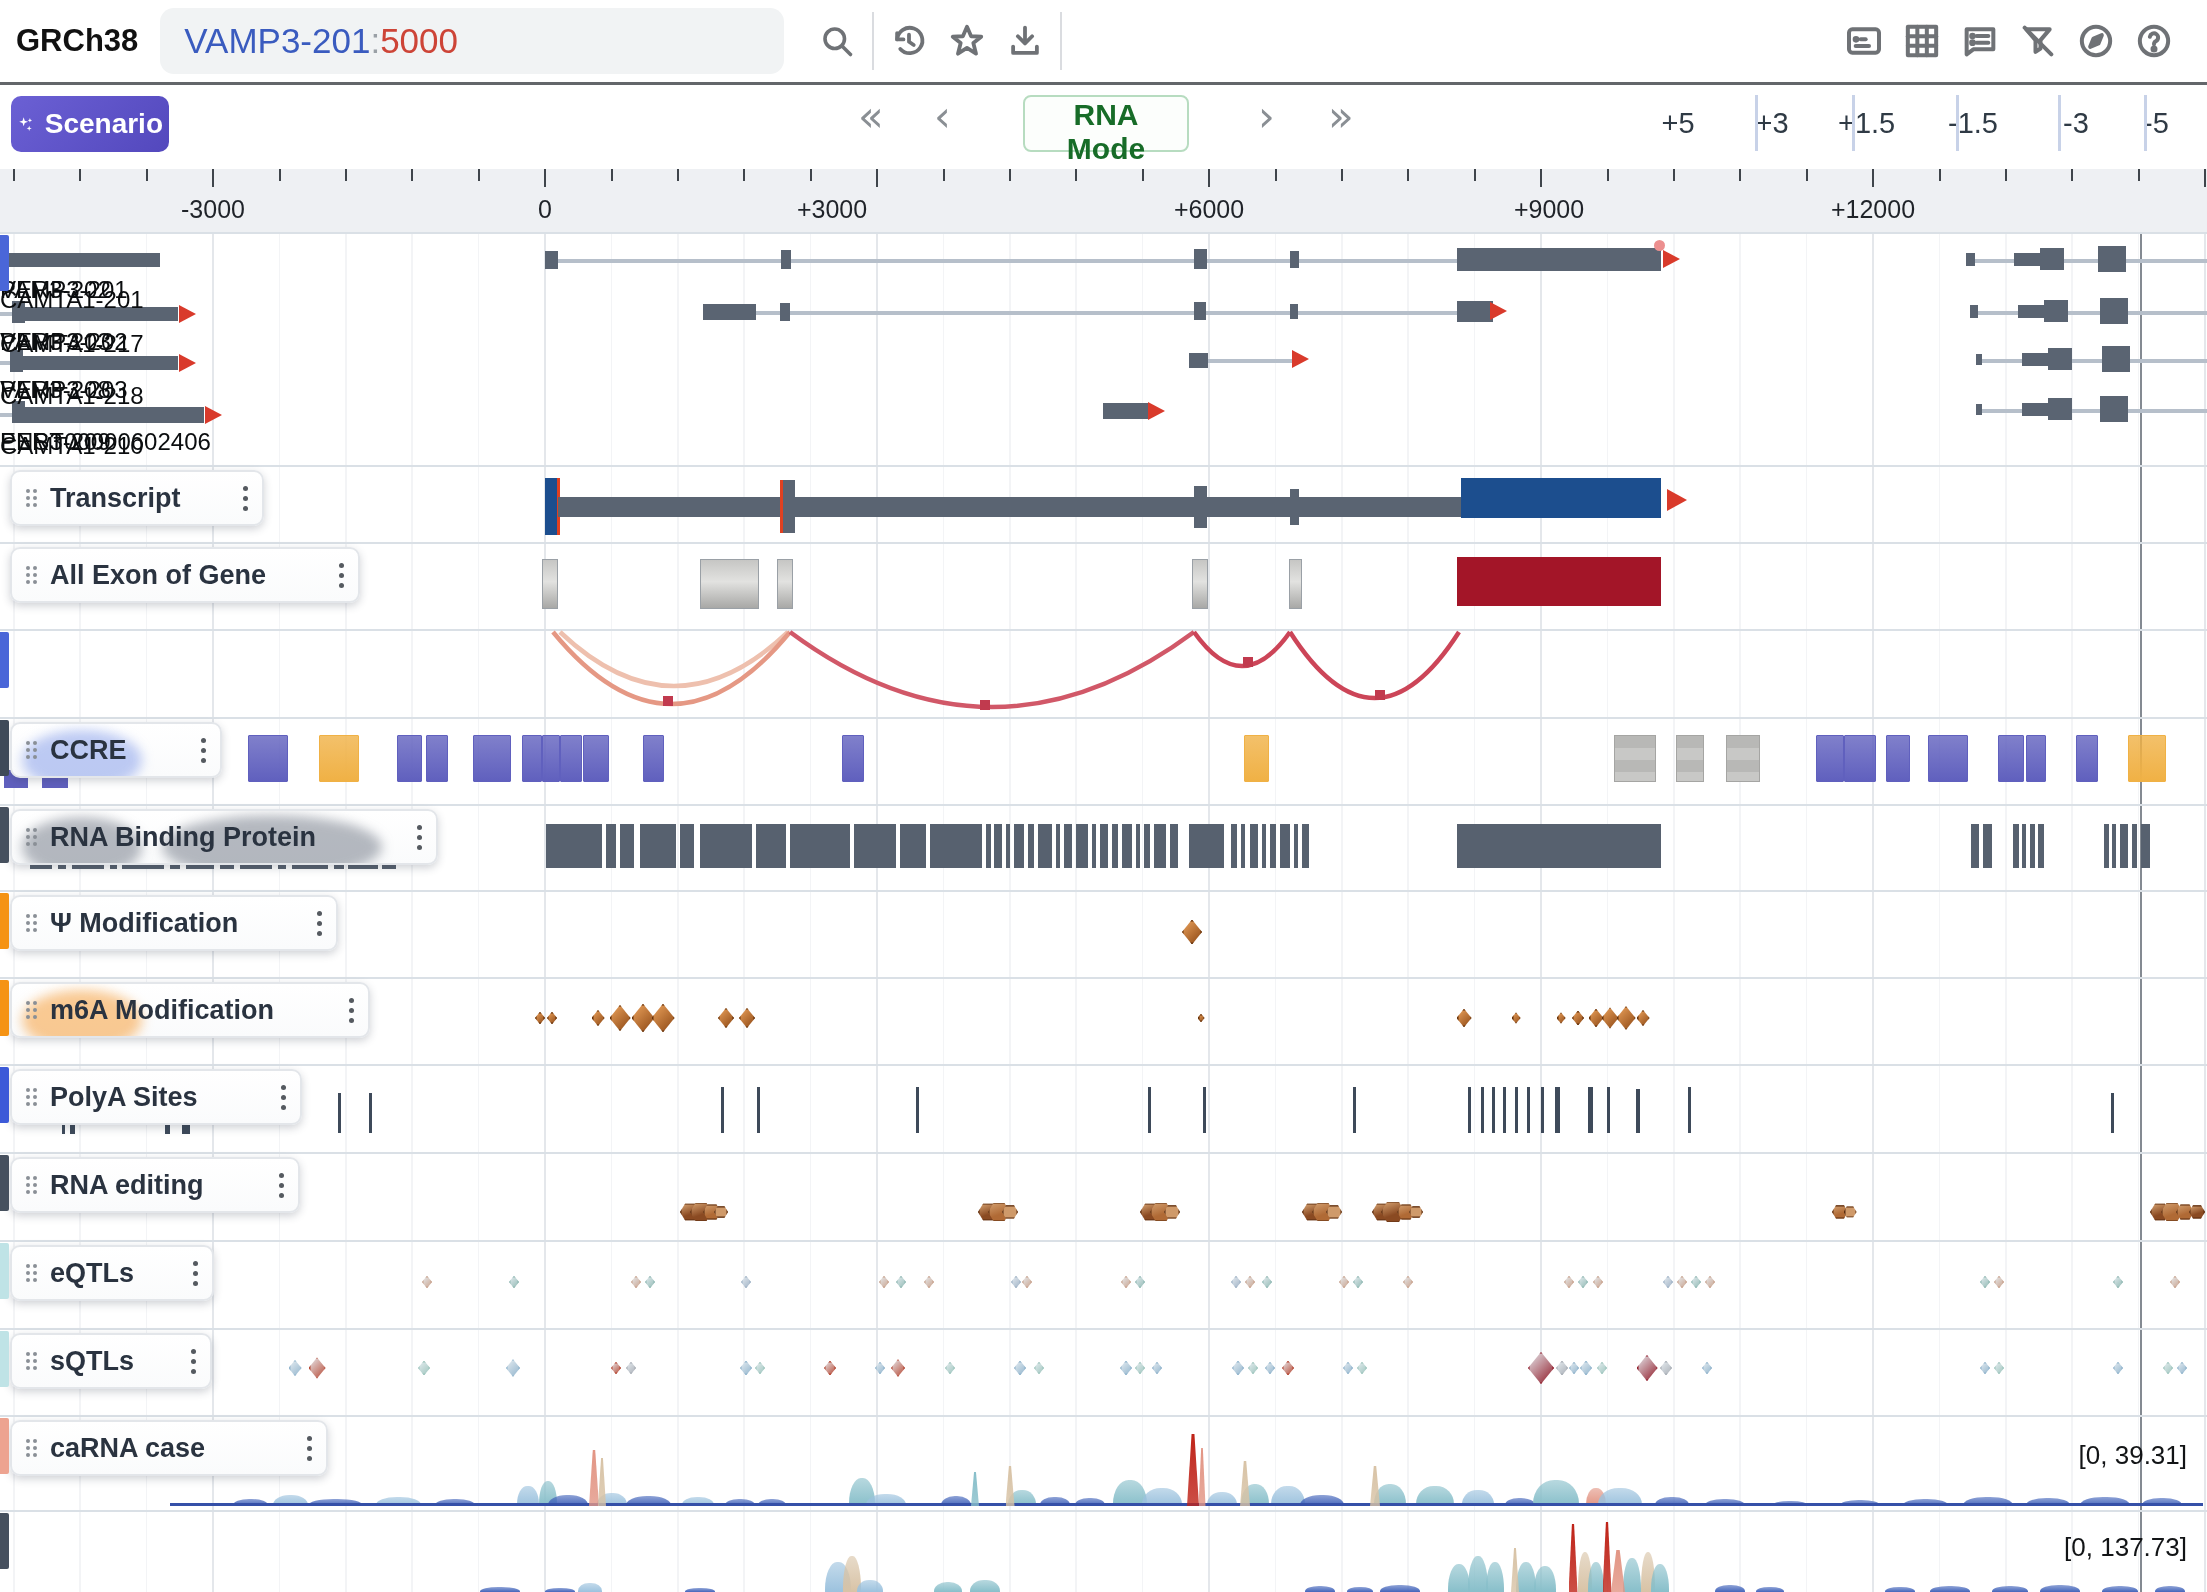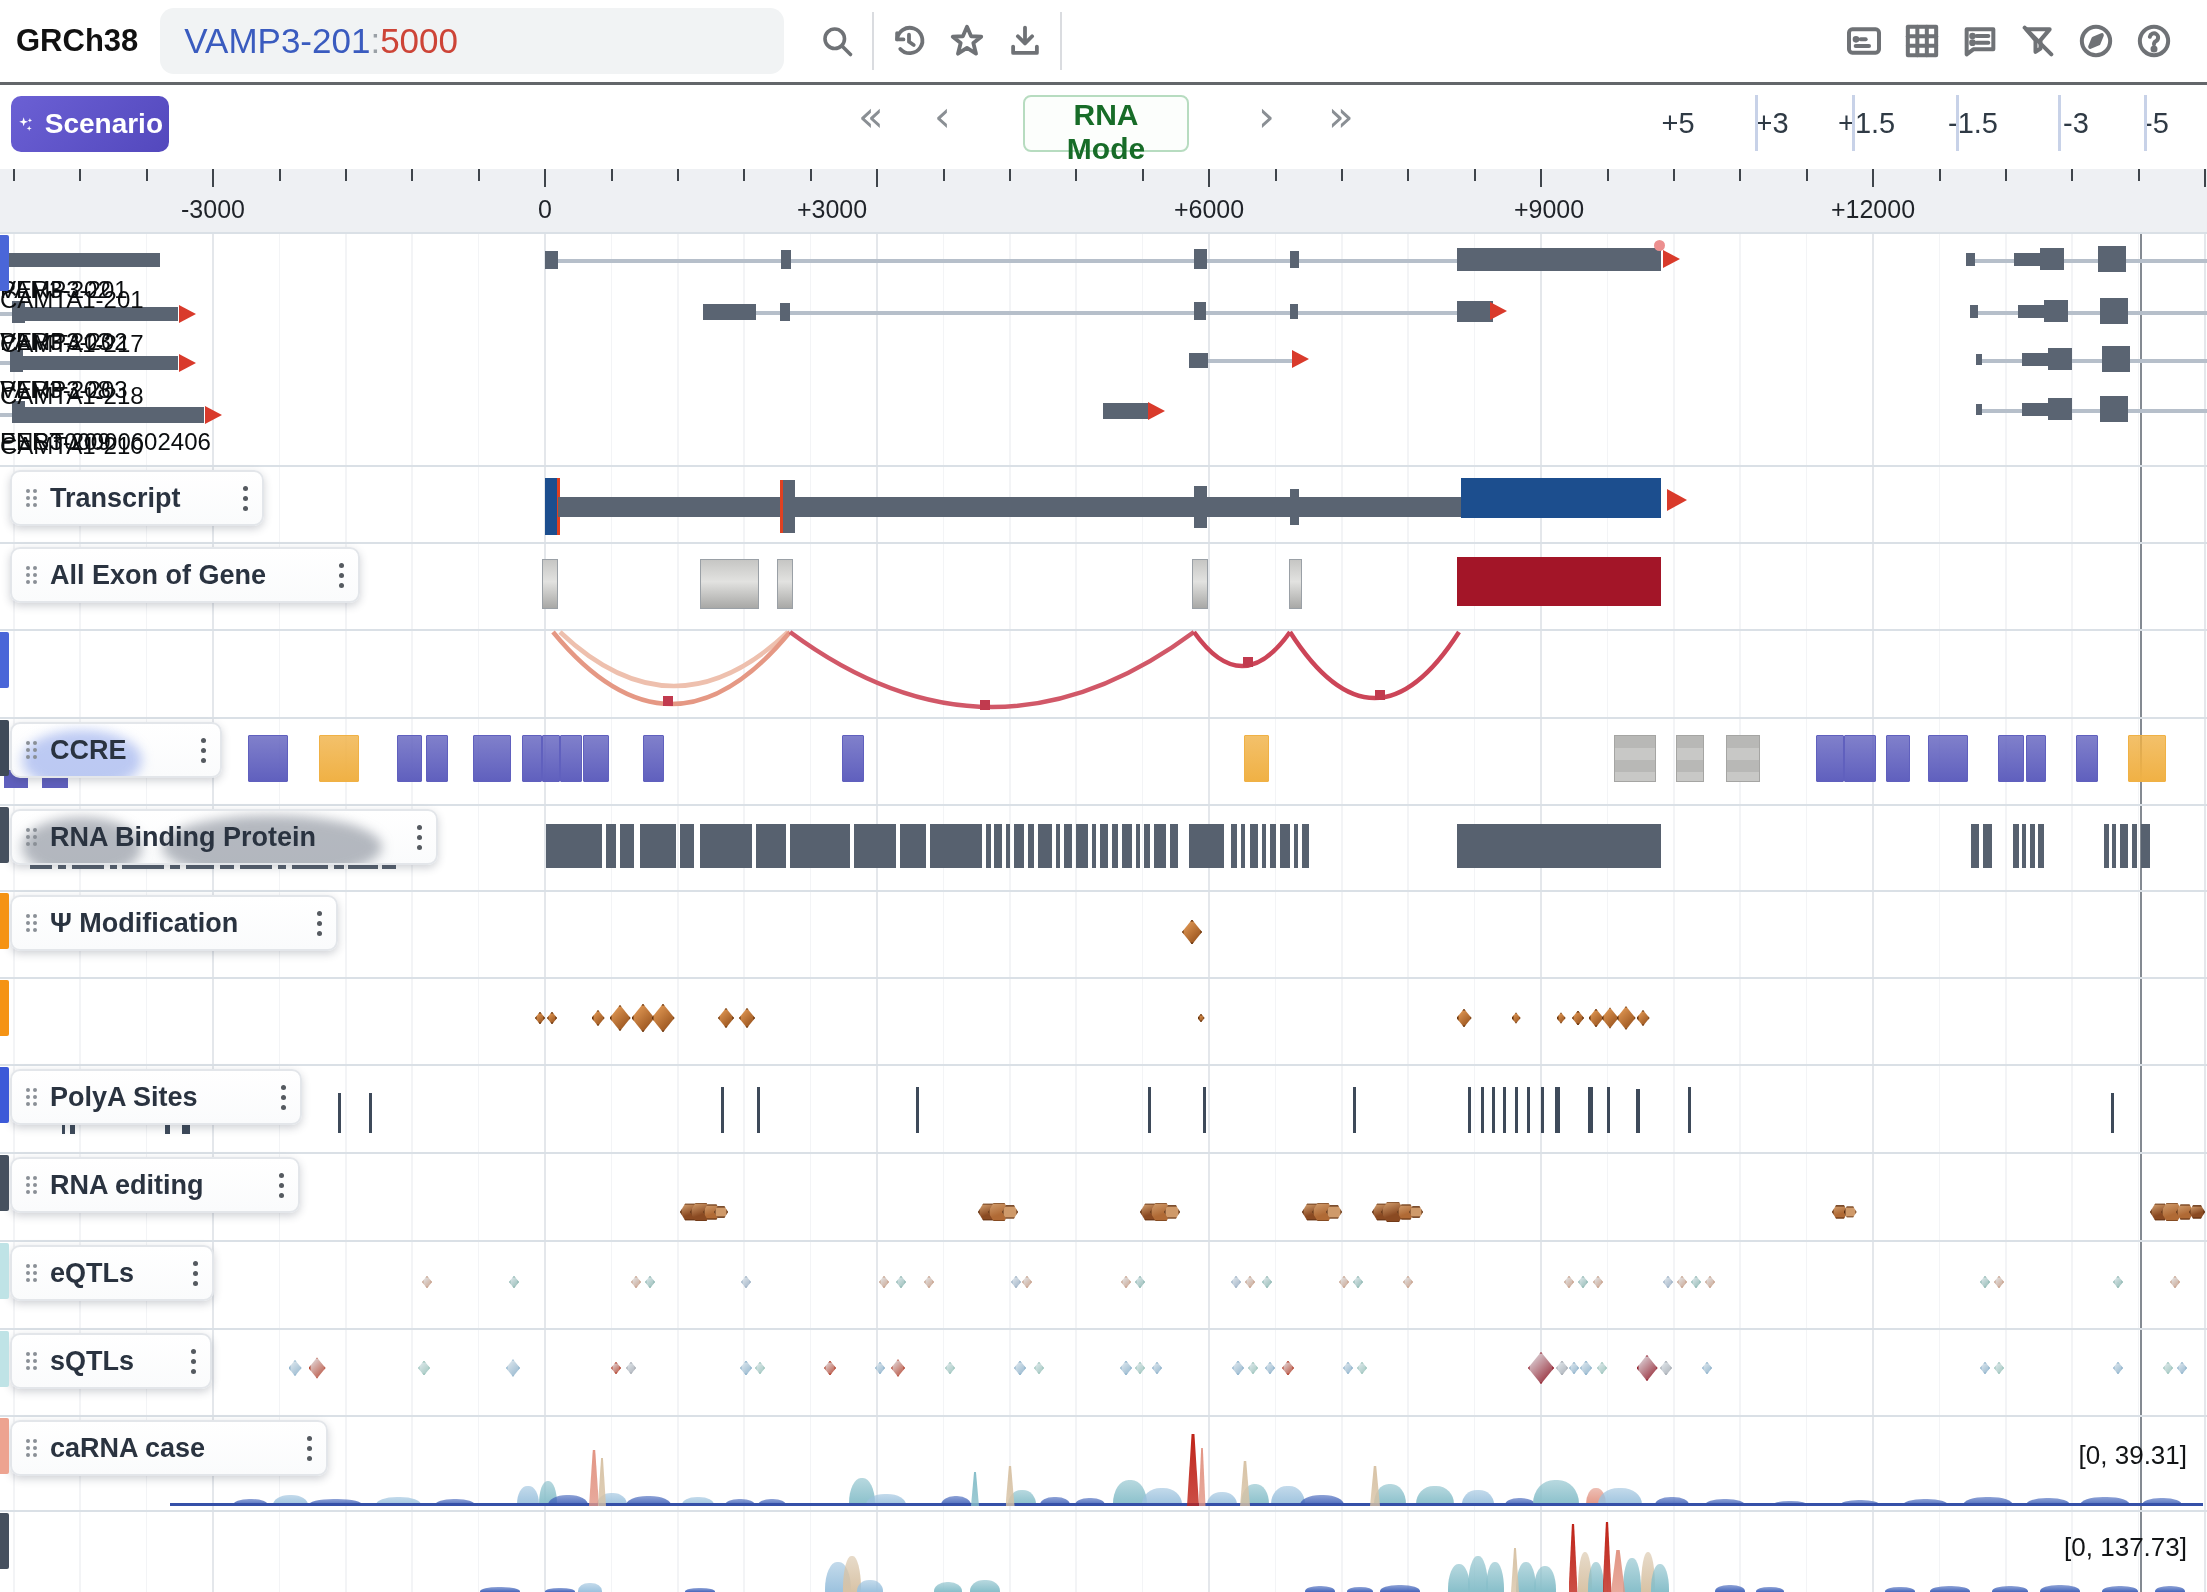--- a/index.html
+++ b/index.html
@@ -543,20 +543,37 @@
       <div class="dia" style="left: 739px; top: 776.08px; width: 16px; height: 19.84px; background: linear-gradient(135deg, rgb(237, 164, 94), rgb(138, 69, 18)); box-shadow: rgb(95, 45, 8) 0px 0px 0px 1.5px inset;"></div>
       <div class="dia" style="left: 1197.5px; top: 781.66px; width: 7px; height: 8.68px; background: linear-gradient(135deg, rgb(237, 164, 94), rgb(138, 69, 18)); box-shadow: rgb(95, 45, 8) 0px 0px 0px 1.5px inset;"></div>
       <div class="dia" style="left: 1456.5px; top: 776.7px; width: 15px; height: 18.6px; background: linear-gradient(135deg, rgb(237, 164, 94), rgb(138, 69, 18)); box-shadow: rgb(95, 45, 8) 0px 0px 0px 1.5px inset;"></div>
       <div class="dia" style="left: 1511.5px; top: 780.42px; width: 9px; height: 11.16px; background: linear-gradient(135deg, rgb(237, 164, 94), rgb(138, 69, 18)); box-shadow: rgb(95, 45, 8) 0px 0px 0px 1.5px inset;"></div>
       <div class="dia" style="left: 1556.5px; top: 780.42px; width: 9px; height: 11.16px; background: linear-gradient(135deg, rgb(237, 164, 94), rgb(138, 69, 18)); box-shadow: rgb(95, 45, 8) 0px 0px 0px 1.5px inset;"></div>
       <div class="dia" style="left: 1572px; top: 778.56px; width: 12px; height: 14.88px; background: linear-gradient(135deg, rgb(237, 164, 94), rgb(138, 69, 18)); box-shadow: rgb(95, 45, 8) 0px 0px 0px 1.5px inset;"></div>
       <div class="dia" style="left: 1588.5px; top: 776.7px; width: 15px; height: 18.6px; background: linear-gradient(135deg, rgb(237, 164, 94), rgb(138, 69, 18)); box-shadow: rgb(95, 45, 8) 0px 0px 0px 1.5px inset;"></div>
       <div class="dia" style="left: 1601.5px; top: 775.46px; width: 17px; height: 21.08px; background: linear-gradient(135deg, rgb(237, 164, 94), rgb(138, 69, 18)); box-shadow: rgb(95, 45, 8) 0px 0px 0px 1.5px inset;"></div>
       <div class="dia" style="left: 1616.5px; top: 774.22px; width: 19px; height: 23.56px; background: linear-gradient(135deg, rgb(237, 164, 94), rgb(138, 69, 18)); box-shadow: rgb(95, 45, 8) 0px 0px 0px 1.5px inset;"></div>
       <div class="dia" style="left: 1636.5px; top: 777.94px; width: 13px; height: 16.12px; background: linear-gradient(135deg, rgb(237, 164, 94), rgb(138, 69, 18)); box-shadow: rgb(95, 45, 8) 0px 0px 0px 1.5px inset;"></div>
+      <div class="chip" style="left: 10px; top: 750px; width: 328px; height: 52px;">
+        <div class="blob" style="left: 10px; top: 6px; width: 120px; height: 60px; background: rgba(245, 150, 40, 0.5);"></div>
+        <div class="dots">
+          <i></i>
+          <i></i>
+          <i></i>
+          <i></i>
+          <i></i>
+          <i></i>
+        </div>
+        <div class="chip-label">m6A Modification</div>
+        <div class="kebab" style="margin-left: auto;">
+          <i></i>
+          <i></i>
+          <i></i>
+        </div>
+      </div>
       <div class="accent" style="top: 748px; height: 56px; background: rgb(245, 147, 20);"></div>
       <div class="sep" style="top: 832px;"></div>
       <div class="abox" style="left: 338px; top: 861px; width: 3px; height: 40px; background: rgb(62, 74, 90);"></div>
       <div class="abox" style="left: 369px; top: 861px; width: 3px; height: 40px; background: rgb(62, 74, 90);"></div>
       <div class="abox" style="left: 721px; top: 855px; width: 3px; height: 46px; background: rgb(62, 74, 90);"></div>
       <div class="abox" style="left: 757px; top: 855px; width: 3px; height: 46px; background: rgb(62, 74, 90);"></div>
       <div class="abox" style="left: 916px; top: 855px; width: 3px; height: 46px; background: rgb(62, 74, 90);"></div>
       <div class="abox" style="left: 1148px; top: 855px; width: 3px; height: 46px; background: rgb(62, 74, 90);"></div>
       <div class="abox" style="left: 1203px; top: 855px; width: 3px; height: 46px; background: rgb(62, 74, 90);"></div>
       <div class="abox" style="left: 1353px; top: 855px; width: 3px; height: 46px; background: rgb(62, 74, 90);"></div>

